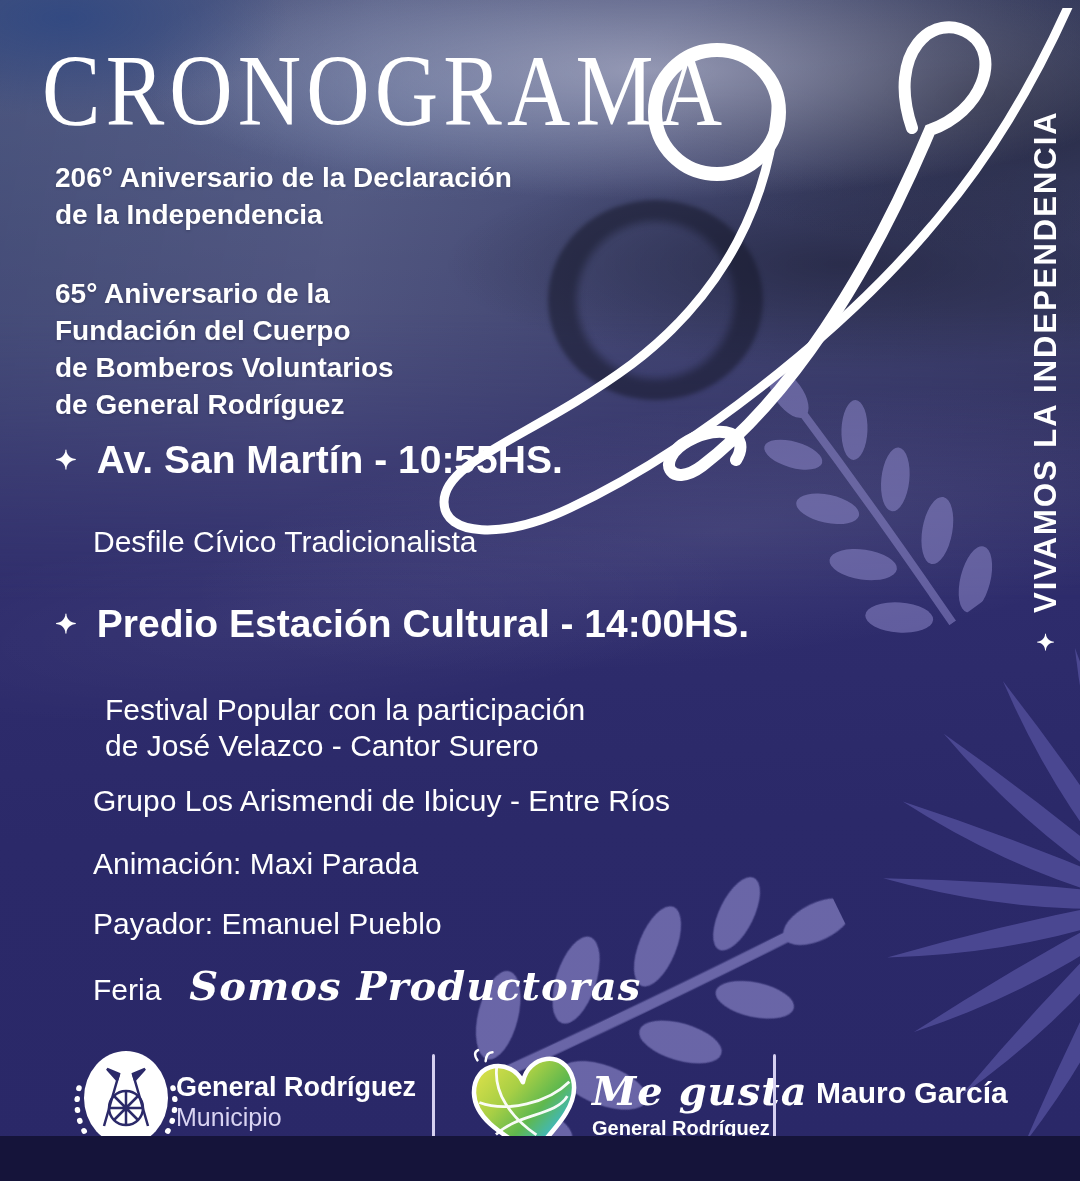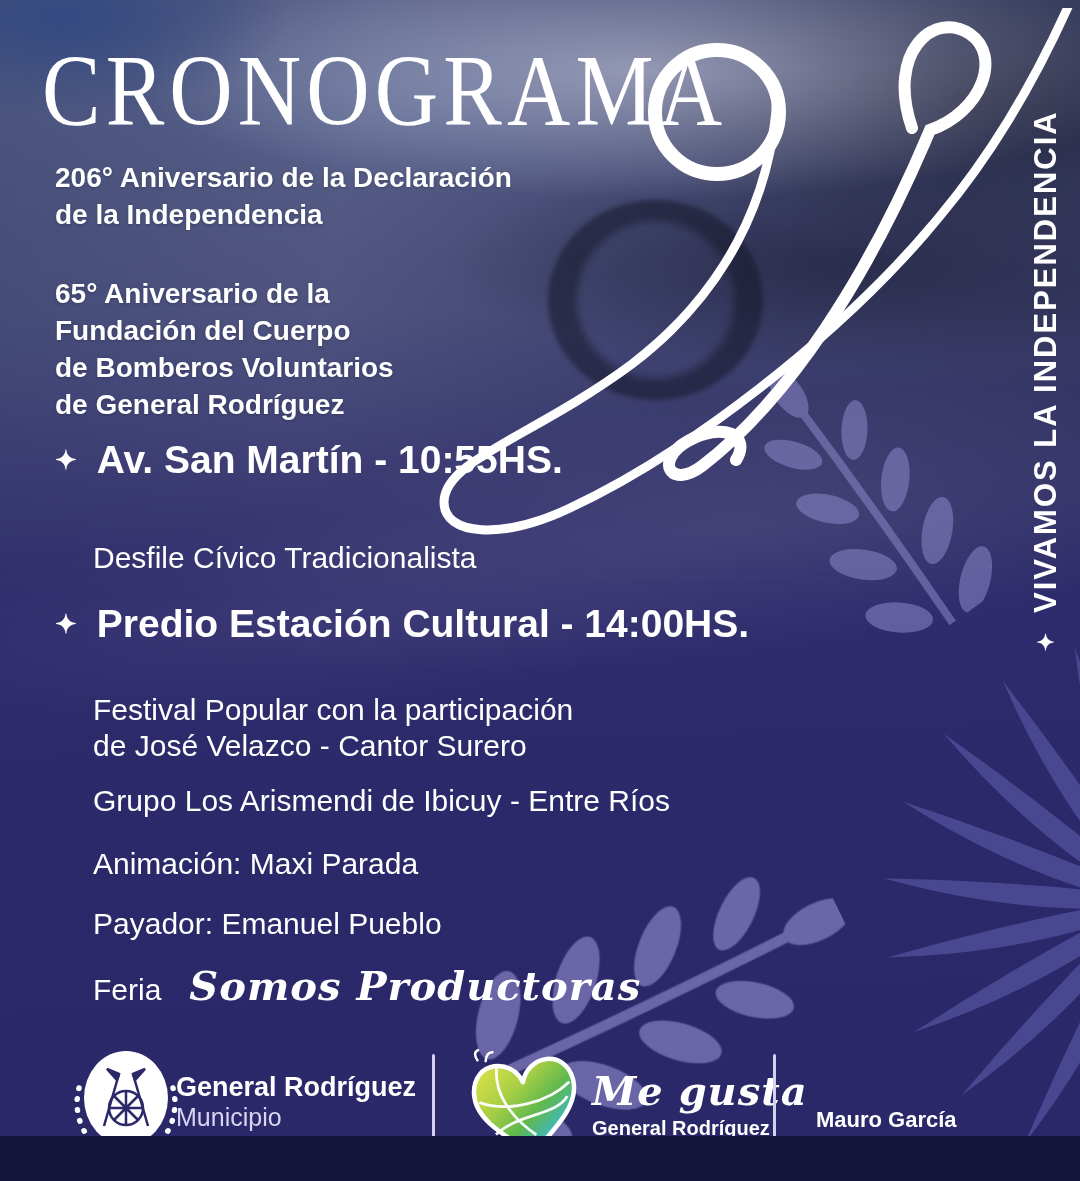--- a/index.html
+++ b/index.html
@@ -49,42 +49,42 @@
   
   .intro{position:absolute;left:55px;font-weight:bold;font-size:28px;line-height:1.32;white-space:pre-line;text-shadow:0 1px 3px rgba(10,10,30,.25);}
   .intro.a1{top:160px;}
   .intro.a2{top:276px;}
   
   .event-title{position:absolute;left:55px;font-weight:bold;font-size:39px;white-space:nowrap;display:flex;align-items:center;gap:20px;}
   .event-title .bullet{font-size:26px;line-height:1;}
   .ev1{top:438px;}
   .ev2{top:602px;}
   .sub{position:absolute;left:93px;font-size:30px;font-weight:400;line-height:1.2;white-space:pre-line;}
-  .s1{top:540px;}
-  .s2{top:692px;}
+  .s1{top:524px;}
+  .s2{top:692px;margin-left:12px;}
   .s3{top:783px;}
   .s4{top:846px;}
   .s5{top:906px;}
   .feria{position:absolute;left:93px;top:952px;font-size:30px;display:flex;align-items:baseline;gap:28px;}
   .script{font-family:"DejaVu Serif", serif;font-style:italic;font-weight:bold;margin-top:10px;}
   .feria .script{font-size:40px;letter-spacing:1px;}
   
   .footer{position:absolute;left:0;top:1042px;width:1080px;height:139px;}
   .muni-text{position:absolute;left:176px;top:30px;line-height:1.15;}
   .muni-name{font-weight:bold;font-size:27px;}
   .muni-sub{font-size:25px;color:#d9d4f2;}
   .divider{position:absolute;top:12px;width:3px;height:102px;background:#d6d0f0;border-radius:2px;}
   .d1{left:432px;}
   .d2{left:773px;}
   .brand-text{position:absolute;left:592px;top:18px;line-height:1.05;}
   .brand-script{font-size:40px;letter-spacing:1px;}
   .brand-name{font-weight:bold;font-size:20px;margin-top:6px;}
   .brand-sub{font-size:20px;margin-top:19px;color:#e8e4fa;}
   .official{position:absolute;left:816px;top:32px;line-height:1.25;}
-  .official-name{font-weight:bold;font-size:22px;margin-top:32px;}
+  .official-name{font-weight:bold;font-size:30px;}
   .official-role{font-size:26px;}
 </style>
 </head>
 <body>
 
 <div class="poster">
 
   <div class="photo"></div>
   <div class="wreath-shadow"></div>
   <div class="wave w1"></div>

